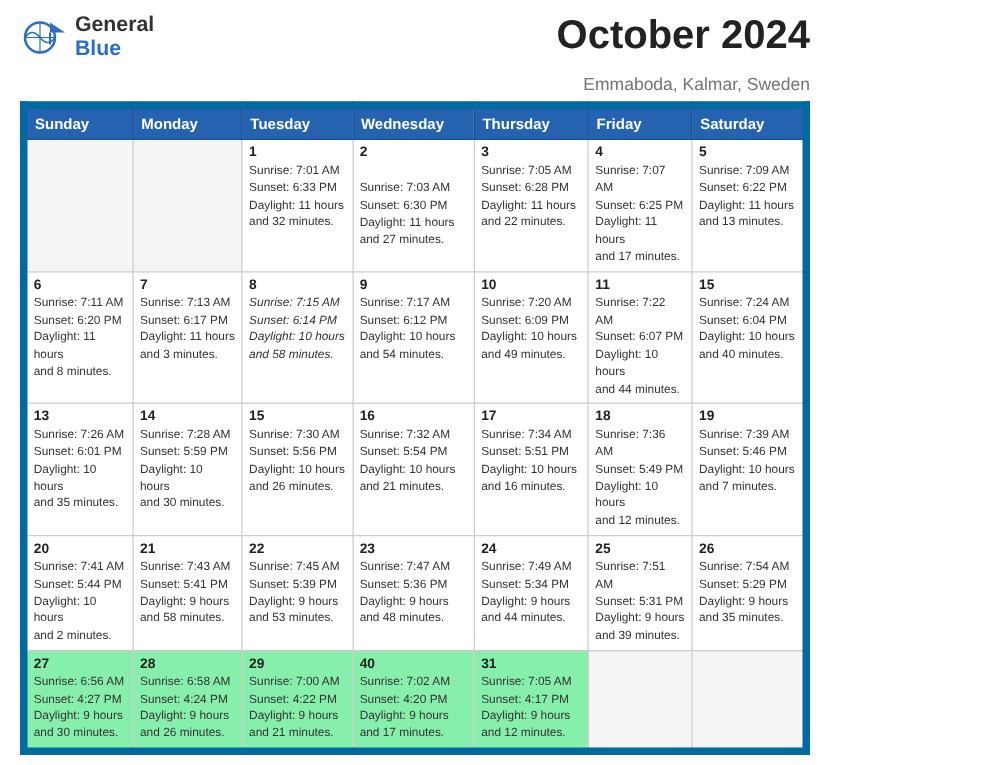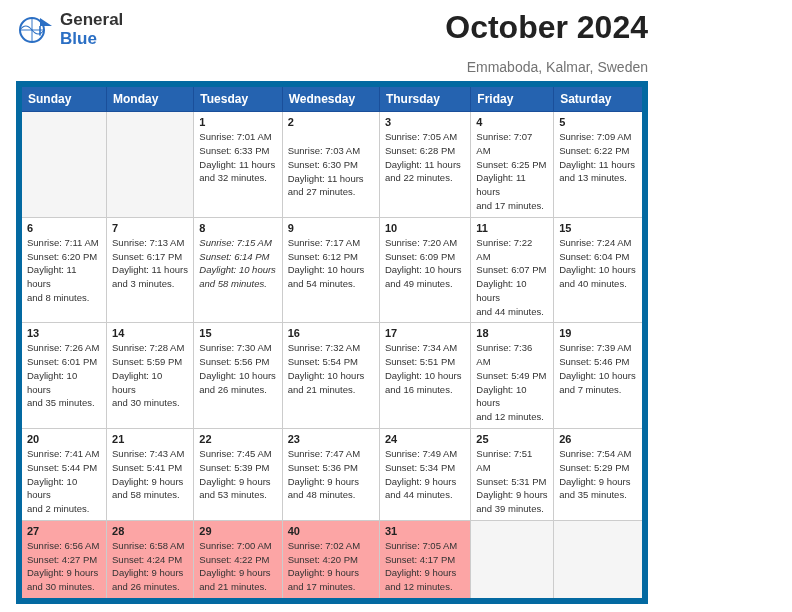--- a/index.html
+++ b/index.html
@@ -60,21 +60,21 @@
       width: 113px;
       min-height: 80px;
       font-size: 10px;
       color: #333;
       background: #fff;
     }
     .calendar td.empty {
       background: #f5f5f5;
     }
     .calendar td.last-row {
-      background: #fca5a5;
+      background: #86efac;
       margin-left: 43px;
     }
     .day-number {
       font-size: 11px;
       font-weight: bold;
       color: #222;
       margin-bottom: 2px;
     }
     .day-info {
       font-size: 9.5px;

